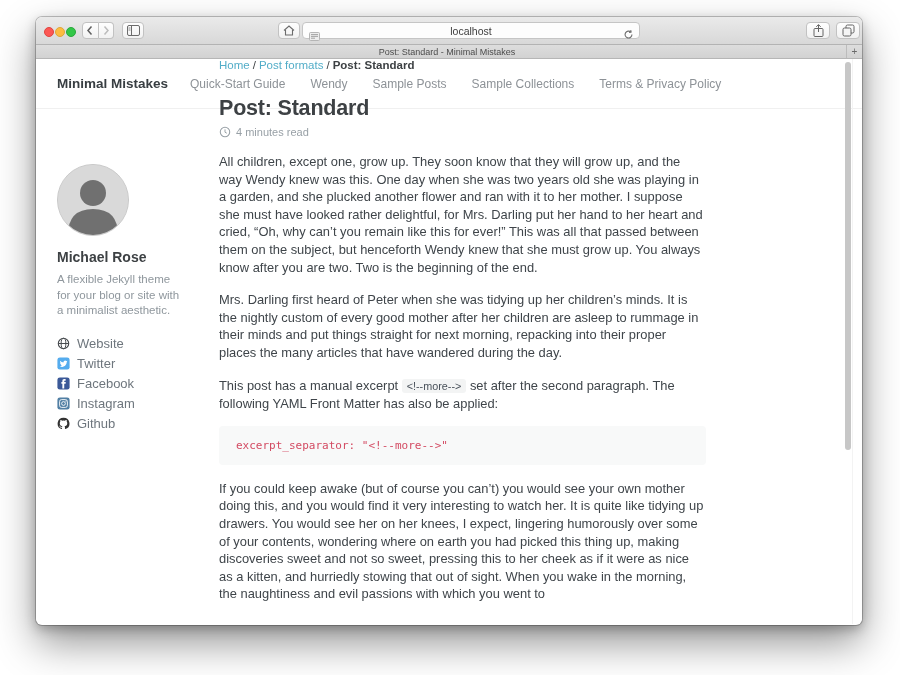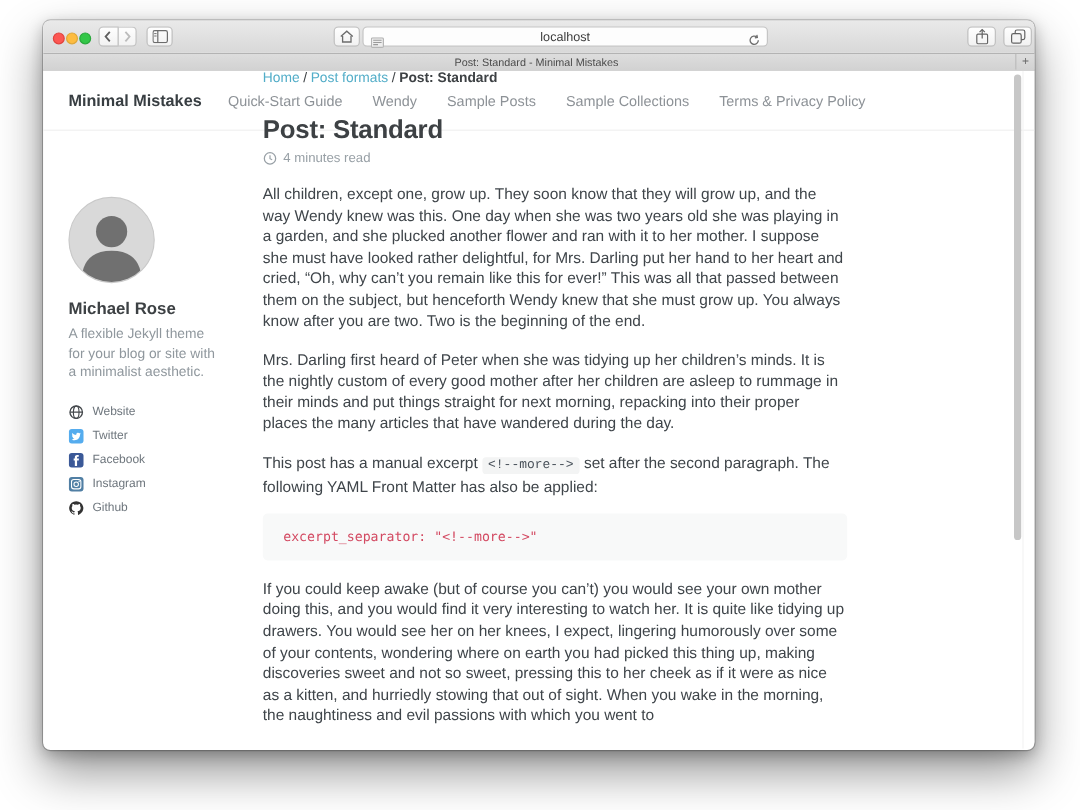--- a/index.html
+++ b/index.html
@@ -41,31 +41,31 @@
   .masthead nav{position:absolute;left:154px;top:18px;display:flex;gap:25px;}
   .masthead nav a{font-size:12px;color:#8d9297;text-decoration:none;}
   .sidebar{position:absolute;left:21px;top:105px;width:126px;}
   .avatar{width:70px;height:70px;border-radius:50%;background:#d9d9d9;border:1px solid #c9c9c9;
     overflow:hidden;position:relative;}
   .avatar svg{position:absolute;left:0;top:0;}
   .author-name{margin-top:13px;font-size:14px;font-weight:600;color:#3d4144;}
   .author-bio{margin-top:7px;font-size:11.5px;line-height:15.5px;color:#8f979d;}
   .author-links{margin-top:15px;}
   .author-link{display:flex;align-items:center;gap:7px;height:20px;}
-  .author-link .lbl{font-size:10px;color:#6e767d;}
+  .author-link .lbl{font-size:13px;color:#6e767d;}
   .main{position:absolute;left:183px;top:0;width:487px;}
   .breadcrumb{font-size:11.5px;color:#3d4144;}
   .breadcrumb a{color:#52adc8;text-decoration:none;}
   .breadcrumb .sep{margin:0 3px;color:#3d4144;}
   .breadcrumb .current{font-weight:bold;color:#3d4144;}
   h1.post-title{margin:25px 0 0 0;font-size:21.5px;line-height:25px;font-weight:bold;color:#3d4144;letter-spacing:-.2px;}
   .post-meta{margin-top:5px;display:flex;align-items:center;gap:5px;font-size:11px;color:#98a0a6;}
   .post-body p{margin:15px 0 0 0;font-size:12.9px;line-height:17.6px;color:#3f454a;}
   code.inline{background:#f3f4f4;border-radius:3px;padding:1px 5px;
-    font-family:Liberation Mono, monospace;font-size:10.8px;color:#49515a;}
+    font-family:Liberation Sans, sans-serif;font-size:10.8px;color:#49515a;}
   .codeblock{margin-top:13px;background:#f8f9f9;border-radius:4px;padding:13px 17px;
     font-family:"DejaVu Sans Mono","Liberation Mono",monospace;font-size:11px;color:#d34a62;}
   .scroll-thumb{position:absolute;right:11px;top:3px;width:6px;height:388px;border-radius:3px;background:#c7c7c7;}
   .scroll-track{position:absolute;right:9px;top:0;width:1px;height:100%;background:#f3f3f3;}
 </style>
 </head>
 <body>
 
 <div class="window">
 

